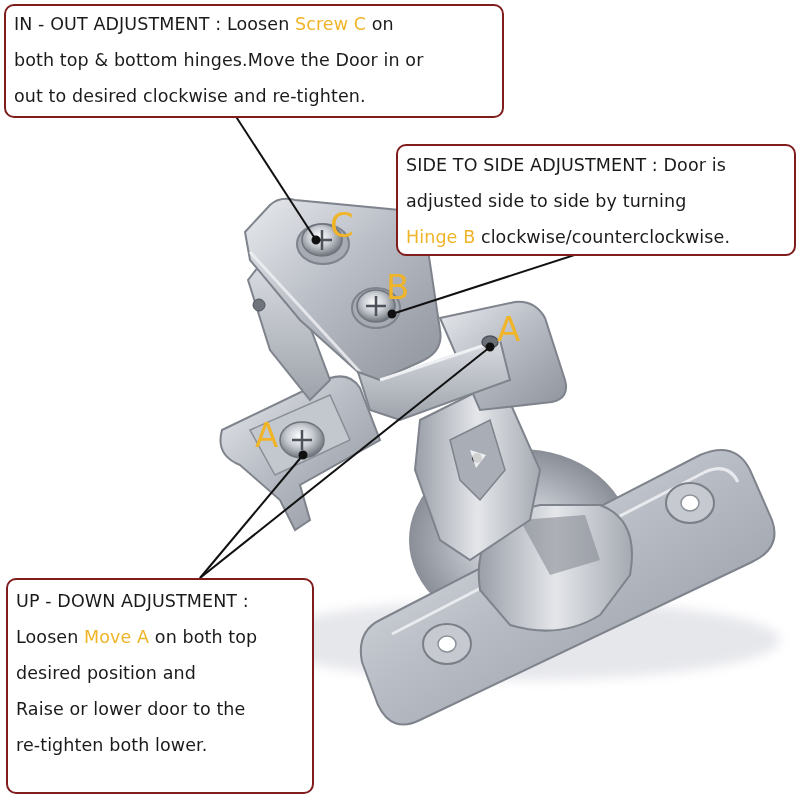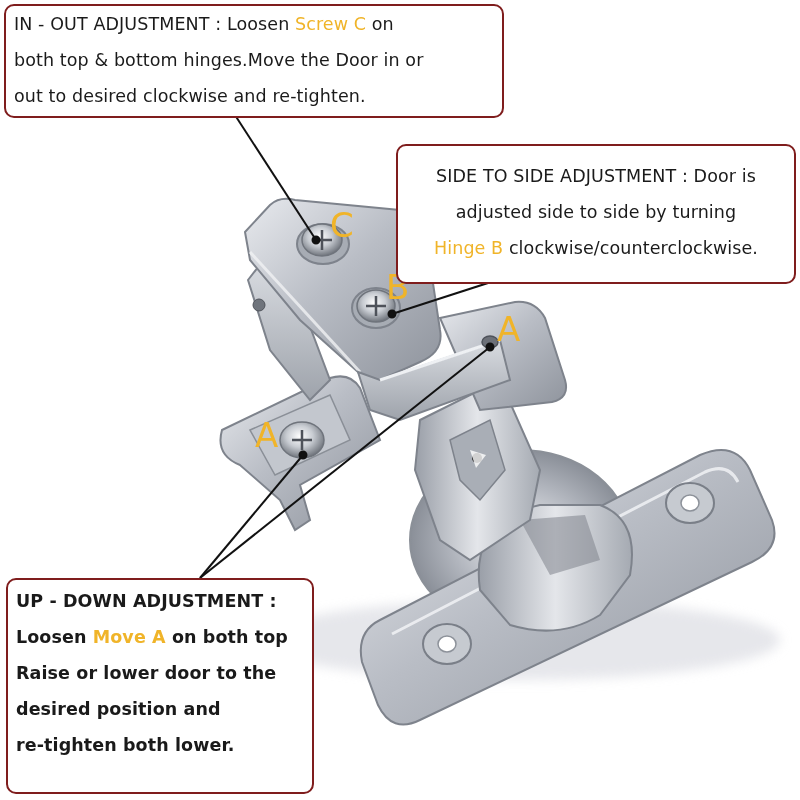--- a/index.html
+++ b/index.html
@@ -17,22 +17,22 @@
       color: #1a1a1a;
       font-size: 17.5px;
       line-height: 36px;
       box-sizing: border-box;
       padding: 0 8px;
       letter-spacing: 0.1px;
     }
     .callout .hl { color: #f0b429; }
     .callout .line { display: block; white-space: nowrap; }
     #callout-in-out { left: 4px; top: 4px; width: 500px; height: 114px; padding-top: 0px; }
-    #callout-side { left: 396px; top: 144px; width: 400px; height: 140px; padding-top: 12px; text-align: center; }
-    #callout-up-down { left: 6px; top: 578px; width: 308px; height: 216px; padding-top: 3px; font-weight: bold; }
+    #callout-side { left: 396px; top: 144px; width: 400px; height: 112px; padding-top: 1px; }
+    #callout-up-down { left: 6px; top: 578px; width: 308px; height: 216px; padding-top: 3px; }
     .label {
       position: absolute;
       color: #f0b429;
       font-size: 34px;
       font-family: "DejaVu Sans", sans-serif;
       font-weight: normal;
       line-height: 1;
     }
   </style>
 </head>
@@ -145,17 +145,17 @@
   <div class="callout" id="callout-side">
     <span class="line">SIDE TO SIDE ADJUSTMENT : Door is</span>
     <span class="line">adjusted side to side by turning</span>
     <span class="line"><span class="hl">Hinge B</span><span> clockwise/counterclockwise.</span></span>
   </div>
 
   
   <div class="callout" id="callout-up-down">
     <span class="line">UP - DOWN ADJUSTMENT :</span>
     <span class="line"><span>Loosen </span><span class="hl">Move A</span><span> on both top</span></span>
+    <span class="line">desired position and</span>
     <span class="line">Raise or lower door to the</span>
-    <span class="line">desired position and</span>
     <span class="line">re-tighten both lower.</span>
   </div>
 </div>
 
 </body></html>

